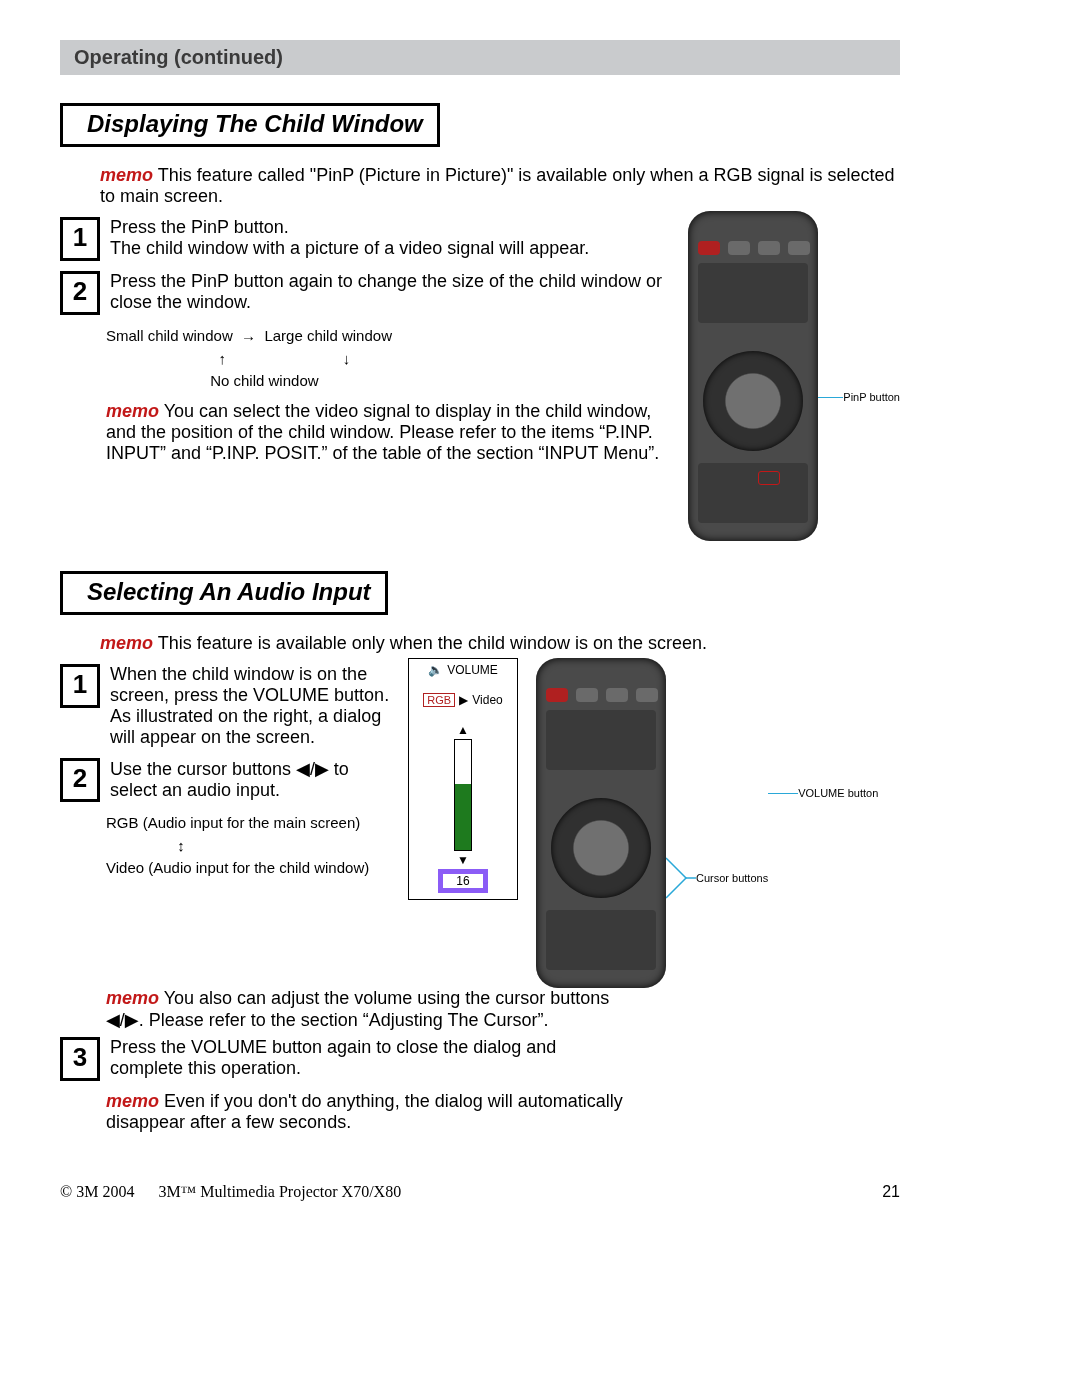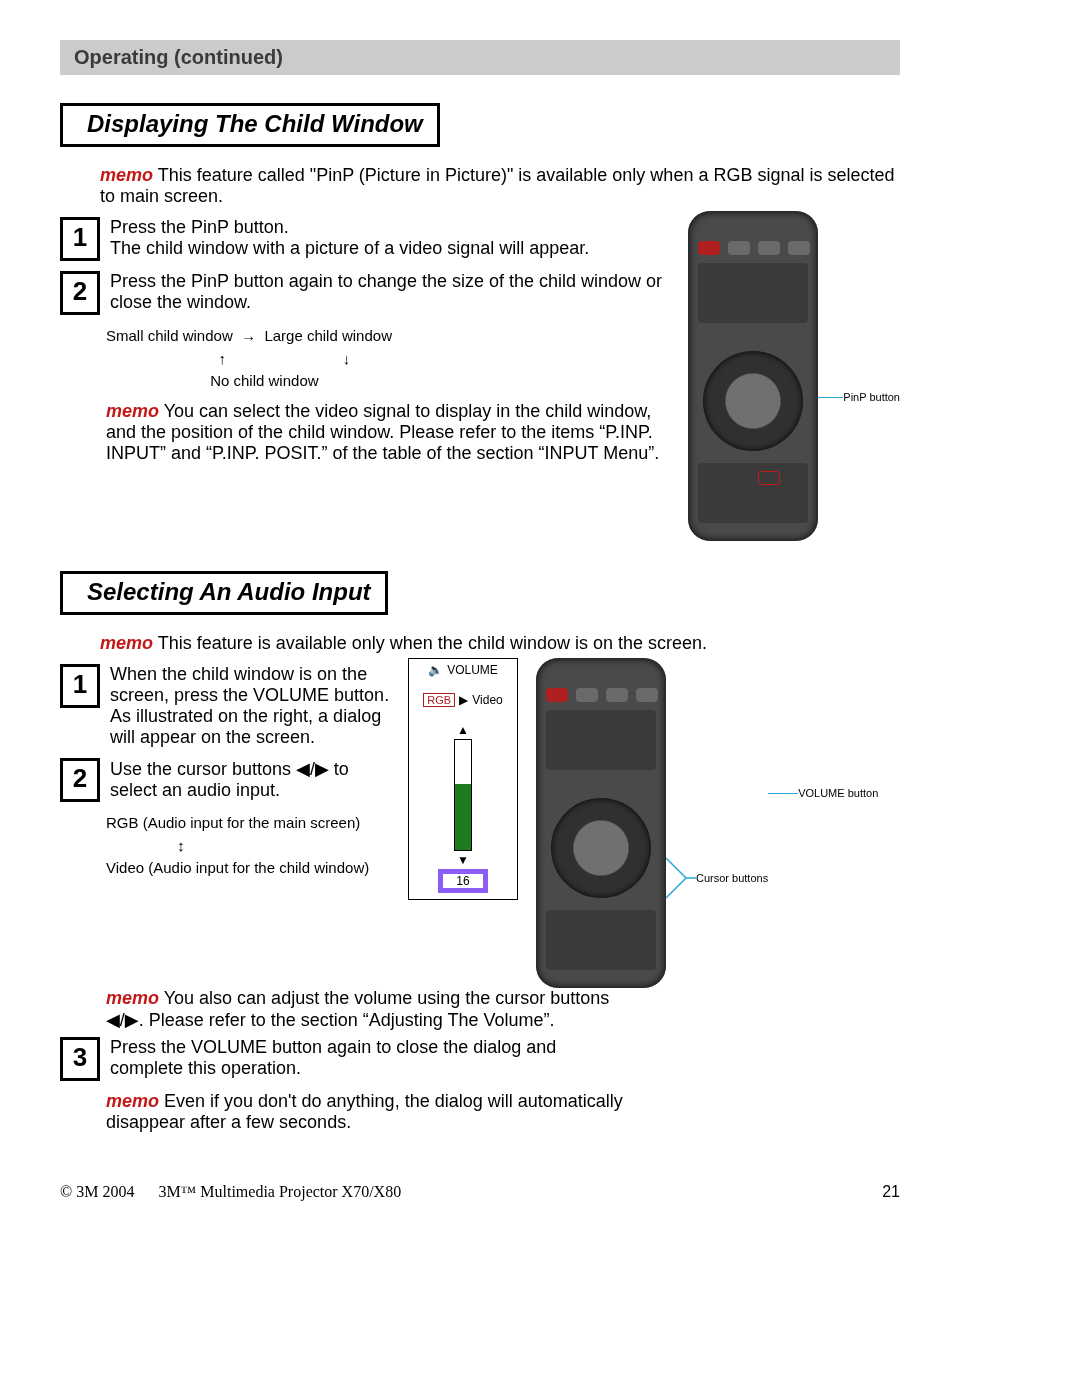--- a/index.html
+++ b/index.html
@@ -261,21 +261,21 @@
         <div style="width:30px;height:1px;background:#2aa8d8"></div>
         <span class="remote-label">VOLUME button</span>
       </div>
     </div>
   </div>
 </div>
 
 
 <div style="margin-left:46px;max-width:520px">
   <span class="memo-label">memo</span>
-  <span>You also can adjust the volume using the cursor buttons </span>◀/▶<span>. Please refer to the section “Adjusting The Volume”.</span>
+  <span>You also can adjust the volume using the cursor buttons </span>◀/▶<span>. Please refer to the section “Adjusting The Cursor”.</span>
 </div>
 
 <div class="step-row" style="max-width:560px">
   <div class="step-num">3</div>
   <div class="step-body">Press the VOLUME button again to close the dialog and complete this operation.</div>
 </div>
 
 <div style="margin-left:46px;max-width:520px">
   <span class="memo-label">memo</span>
   <span>Even if you don't do anything, the dialog will automatically disappear after a few seconds.</span>

